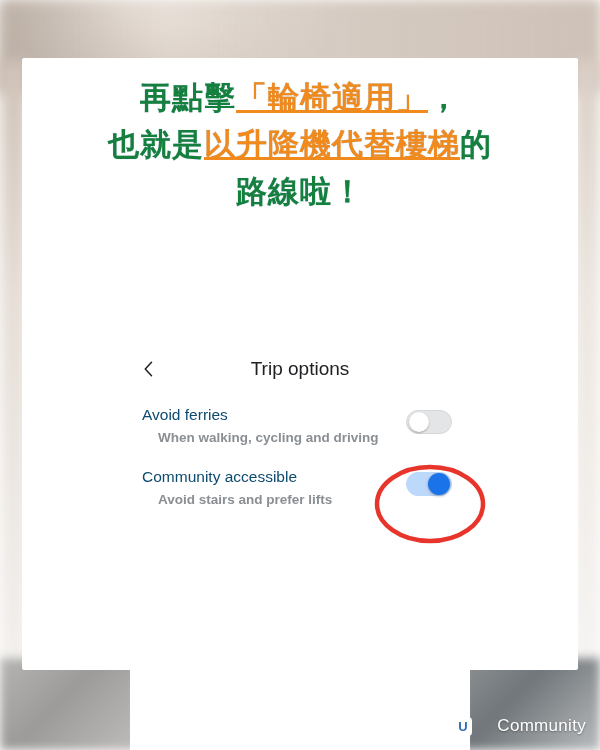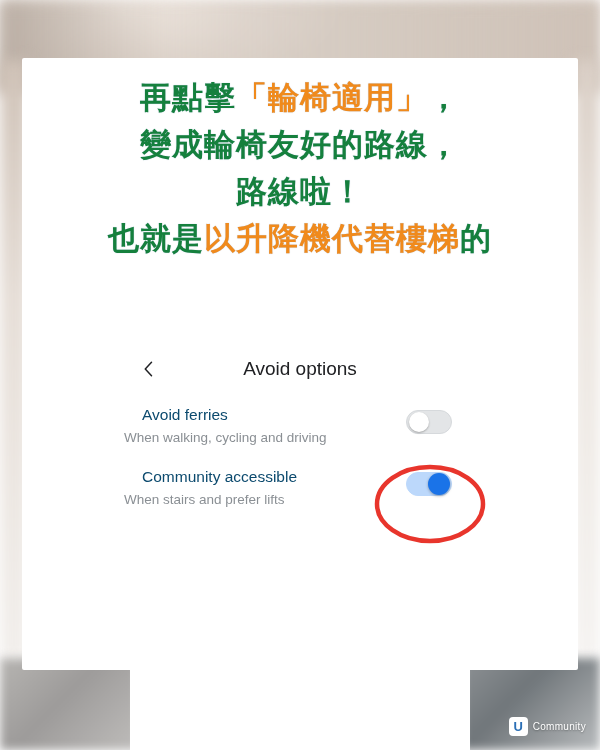--- a/index.html
+++ b/index.html
@@ -68,21 +68,21 @@
     text-align: center;
     font-family: "DejaVu Sans", sans-serif;
     font-weight: bold;
     font-size: 31px;
     line-height: 47px;
     letter-spacing: 1px;
     color: #1b4f9c;
     text-shadow: 0 0 1px rgba(27,79,156,.35);
   }
   .headline .ln { display: block; white-space: nowrap; }
-  .hl-orange { color: #f08a1c; }
+  .hl-orange { color: #f08a1c; text-decoration: underline; }
   .hl-blue { color: #15803d; }
 
   
   .app {
     position: absolute; left: 120px; top: 346px; width: 360px;
   }
   .app-header {
     position: relative; height: 52px;
   }
   .back-arrow {
@@ -103,23 +103,24 @@
     position: relative;
     height: 62px;
     padding: 0 18px 0 22px;
   }
   .opt-title {
     position: absolute; left: 22px; top: 8px;
     font-size: 15.5px;
     color: #0c4a6e;
   }
   .opt-sub {
-    position: absolute; left: 4px; top: 32px;
+    position: absolute; left: 38px; top: 32px;
     font-size: 13.5px;
     color: #8a8f94;
+    font-weight: bold;
   }
 
   
   .switch {
     position: absolute; right: 28px; top: 12px;
     width: 46px; height: 24px;
     border-radius: 12px;
     background: #e3e5e7;
     border: 1px solid #d6d9dc;
   }
@@ -158,69 +159,69 @@
   .wm-badge {
     width: 19px; height: 19px; border-radius: 4px;
     background: #ffffff;
     color: #2b6fb5;
     font-size: 13px; font-weight: bold;
     display: flex; align-items: center; justify-content: center;
     font-family: "Liberation Sans", sans-serif;
   }
   .wm-text {
     color: #ffffff;
-    font-size: 10px;
+    font-size: 17px;
     letter-spacing: .3px;
     text-shadow: 0 1px 2px rgba(0,0,0,.35);
+    margin-left: 20px;
   }
 </style>
 </head>
 <body>
 
 <div id="root">
 
   <div class="bg-top"></div>
   <div class="bg-top-shade"></div>
   <div class="bg-left-strip"></div>
   <div class="bg-right-strip"></div>
   <div class="bg-bottom-left"></div>
   <div class="bg-bottom-right"></div>
   <div class="bg-bottom-mid"></div>
 
   <div class="card"></div>
 
   <div class="headline">
     <span class="ln"><span class="hl-blue">再點擊</span><span class="hl-orange">「輪椅適用」</span><span class="hl-blue">，</span></span>
-    <span class="ln hl-blue">變成輪椅友好的路線，</span>
+    <span class="ln"><span class="hl-blue">也就是</span><span class="hl-orange">以升降機代替樓梯</span><span class="hl-blue">的</span></span>
     <span class="ln hl-blue">路線啦！</span>
-    <span class="ln"><span class="hl-blue">也就是</span><span class="hl-orange">以升降機代替樓梯</span><span class="hl-blue">的</span></span>
   </div>
 
   <div class="app">
 
     <div class="app-header">
       <div class="back-arrow">
         <svg width="20" height="20" viewBox="0 0 24 24" aria-hidden="true">
           <path d="M15 4 L7.5 12 L15 20" fill="none" stroke="#202124" stroke-width="1.8" stroke-linecap="round" stroke-linejoin="round"></path>
         </svg>
       </div>
-      <div class="app-title">Avoid options</div>
+      <div class="app-title">Trip options</div>
     </div>
 
     <div class="opt-row">
       <div class="opt-title">Avoid ferries</div>
       <div class="opt-sub">When walking, cycling and driving</div>
       <div class="switch">
         <div class="knob"></div>
       </div>
     </div>
 
     <div class="opt-row">
       <div class="opt-title">Community accessible</div>
-      <div class="opt-sub">When stairs and prefer lifts</div>
+      <div class="opt-sub">Avoid stairs and prefer lifts</div>
       <div class="switch on">
         <div class="knob"></div>
       </div>
     </div>
 
     <svg class="highlight-ring" viewBox="0 0 120 84">
       <ellipse cx="60" cy="42" rx="53" ry="37" fill="none" stroke="#e8352c" stroke-width="4.5"></ellipse>
     </svg>
 
   </div>

